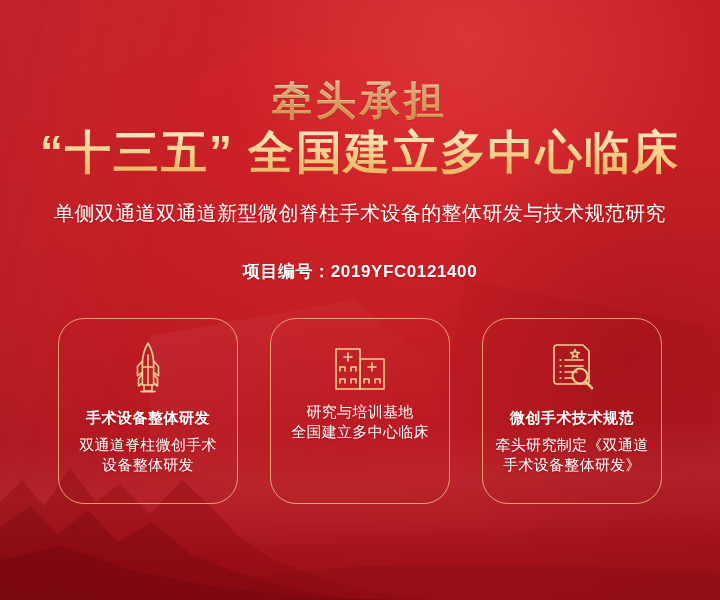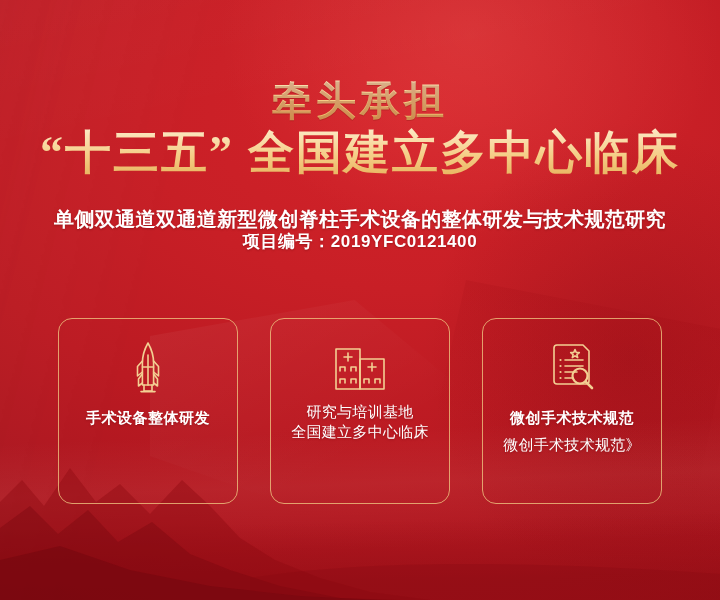--- a/index.html
+++ b/index.html
@@ -118,37 +118,37 @@
     letter-spacing: 2px;
     line-height: 1.15;
     white-space: nowrap;
     color: #f6d092;
     background: linear-gradient(180deg, #fdeccb 0%, #f7d header 0%, #f5cd86 55%, #e6b059 100%);
     background: linear-gradient(180deg, #fdeccb 0%, #f5cd86 55%, #e6b059 100%);
     -webkit-background-clip: text;
     background-clip: text;
     -webkit-text-fill-color: transparent;
   }
-  .quote-mark { font-family: Liberation Serif, serif; }
+  .quote-mark { font-family: Liberation Sans, sans-serif; }
   .head-gap { display: inline-block; width: 14px; }
 
   .subtitle {
     position: absolute;
-    left: 0; top: 206px;
+    left: 0; top: 200px;
     width: 100%;
     text-align: center;
     font-size: 20px;
-    font-weight: bold;
+    font-weight: normal;
     letter-spacing: 0.4px;
     color: #ffffff;
     text-shadow: 0 1px 2px rgba(110,10,14,0.45);
   }
   .project-no {
     position: absolute;
-    left: 0; top: 230px;
+    left: 0; top: 260px;
     width: 100%;
     text-align: center;
     font-size: 17px;
     font-weight: bold;
     letter-spacing: 0.6px;
     color: #ffffff;
     text-shadow: 0 1px 2px rgba(110,10,14,0.45);
   }
 
   
@@ -157,21 +157,21 @@
     left: 58px; top: 318px;
     width: 604px; height: 186px;
     display: flex;
     justify-content: space-between;
   }
   .card {
     position: relative;
     width: 180px;
     height: 186px;
     border: 1px solid rgba(240,198,130,0.78);
-    border-radius: 14px;
+    border-radius: 26px;
     box-sizing: border-box;
     display: flex;
     flex-direction: column;
     align-items: center;
   }
   .card-icon {
     margin-top: 22px;
     height: 54px;
     display: flex;
     align-items: center;
@@ -237,20 +237,24 @@
           <path d="M25.6 20 L30.5 25.5 L30.5 35 L25.6 31"></path>
           <path d="M14.4 33 L10.5 38 L10.5 45 L14.4 42"></path>
           <path d="M25.6 33 L29.5 38 L29.5 45 L25.6 42"></path>
           <line x1="20" y1="14" x2="20" y2="44"></line>
           <line x1="14.4" y1="26" x2="25.6" y2="26"></line>
           <path d="M16 44 L16 50 L24 50 L24 44"></path>
           <line x1="13" y1="50.6" x2="27" y2="50.6"></line>
         </svg>
       </div>
       <div class="card-title">手术设备整体研发</div>
+      <div class="card-desc">
+        <div>双通道脊柱微创手术</div>
+        <div>设备整体研发</div>
+      </div>
     </div>
 
     <div class="card">
       <div class="card-icon">
         <svg width="56" height="46" viewBox="0 0 56 46" fill="none" stroke="#f3cf93" stroke-width="1.6" stroke-linejoin="round" stroke-linecap="round">
           <rect x="4" y="4" width="24" height="40"></rect>
           <rect x="28" y="14" width="24" height="30"></rect>
           <line x1="16" y1="8" x2="16" y2="16"></line>
           <line x1="12" y1="12" x2="20" y2="12"></line>
           <line x1="40" y1="18" x2="40" y2="26"></line>
@@ -281,18 +285,19 @@
           <circle cx="13.5" cy="29" r="1.1" fill="#f3cf93" stroke="none"></circle>
           <line x1="18" y1="29" x2="30" y2="29"></line>
           <circle cx="13.5" cy="35" r="1.1" fill="#f3cf93" stroke="none"></circle>
           <line x1="18" y1="35" x2="26" y2="35"></line>
           <circle cx="33" cy="33" r="7.5" stroke-width="2.2"></circle>
           <line x1="38.6" y1="38.6" x2="45" y2="45" stroke-width="2.6"></line>
         </svg>
       </div>
       <div class="card-title">微创手术技术规范</div>
       <div class="card-desc">
-        <div>微创手术技术规范》</div>
+        <div>牵头研究制定《双通道</div>
+        <div>手术设备整体研发》</div>
       </div>
     </div>
 
   </div>
 </div>
 
 </body></html>

